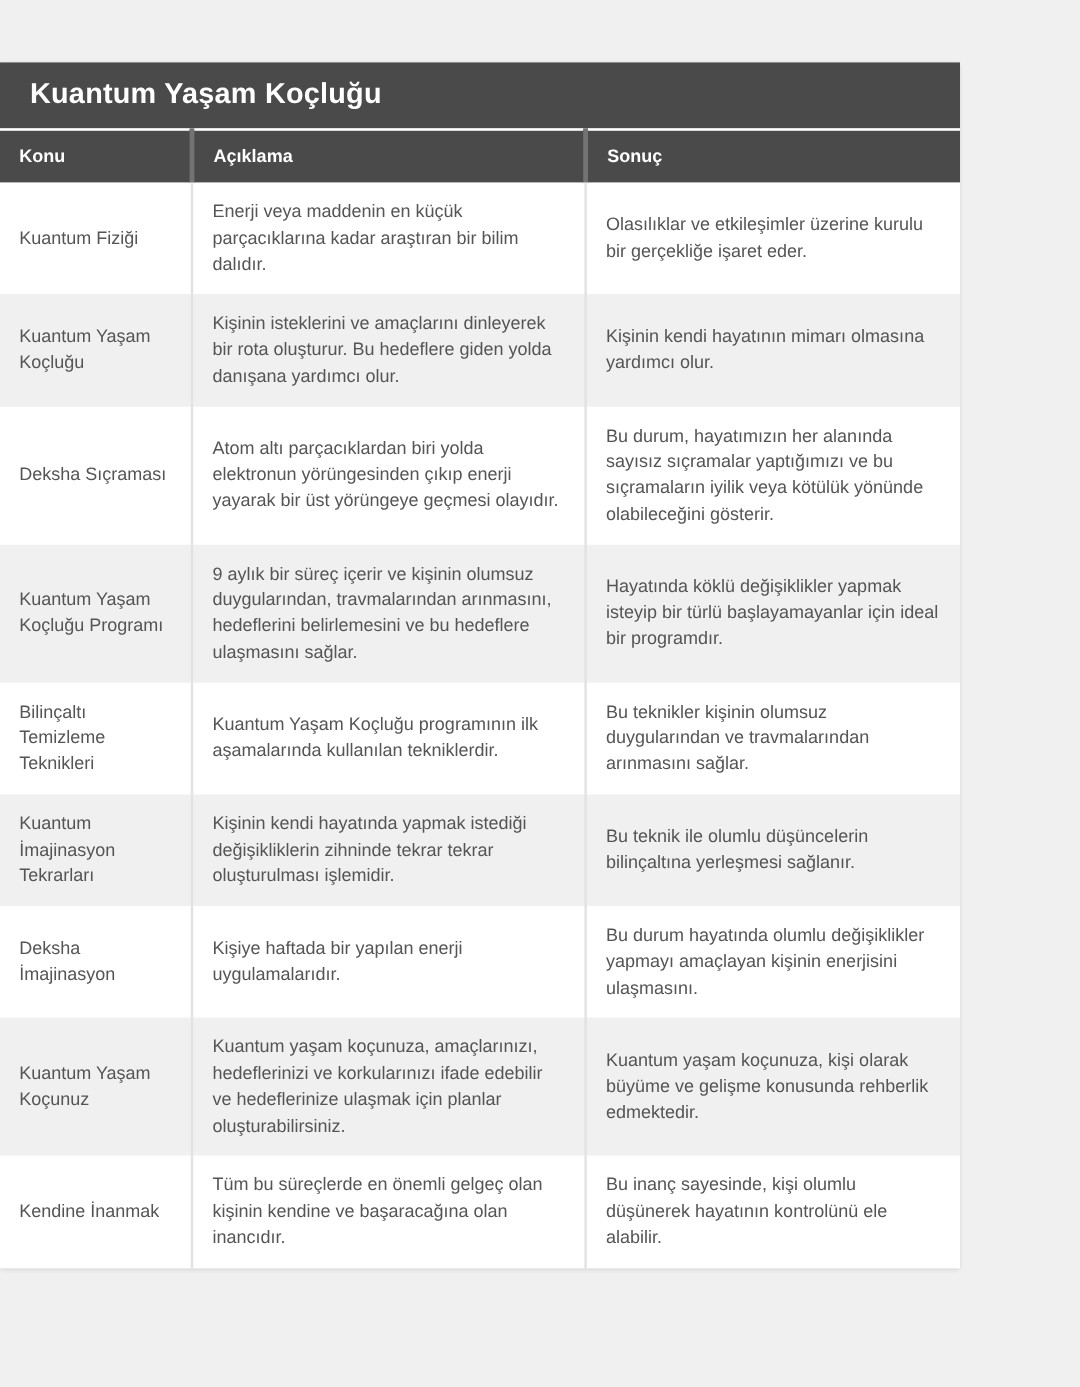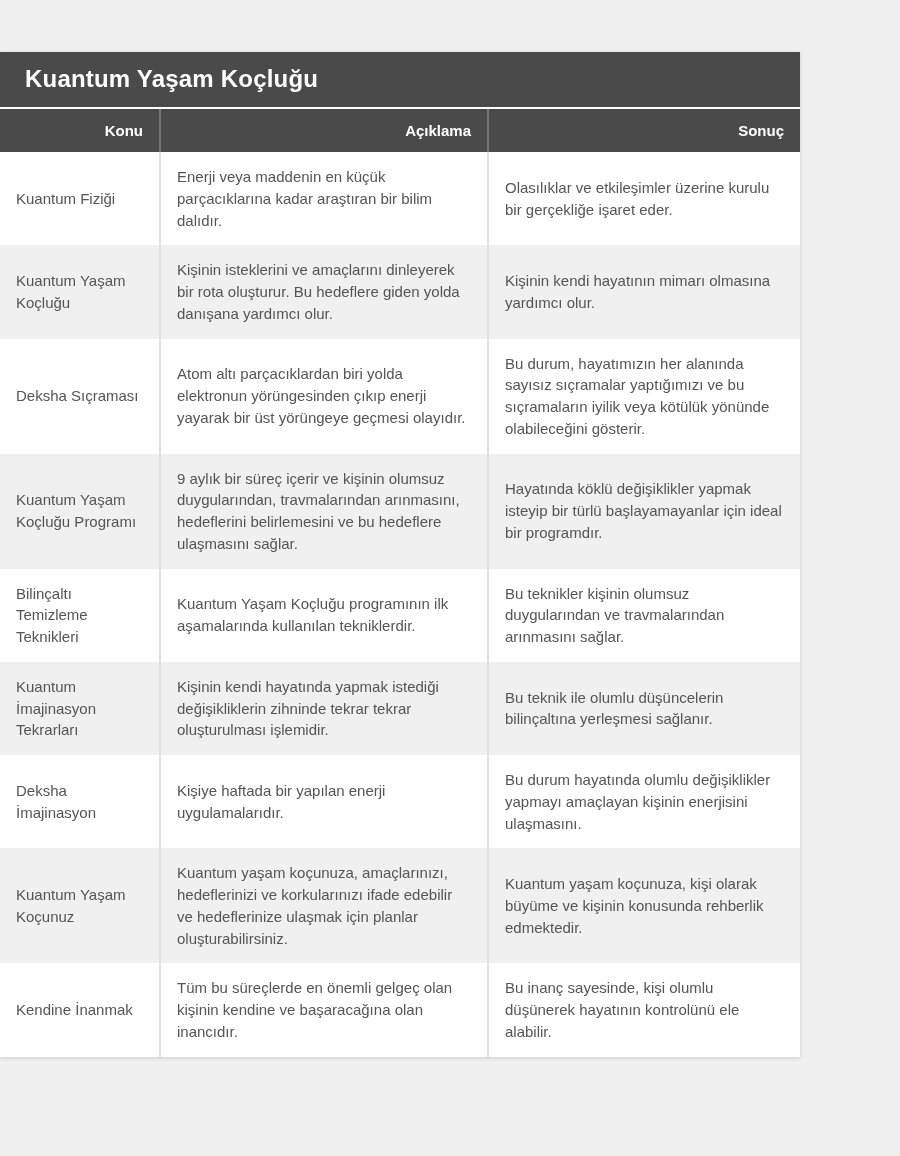--- a/index.html
+++ b/index.html
@@ -41,25 +41,25 @@
   table.topics {
     width: 100%;
     border-collapse: collapse;
     table-layout: fixed;
   }
   table.topics thead th {
     background: var(--header-bg);
     color: var(--header-text);
     font-size: 15px;
     font-weight: bold;
-    text-align: right;
+    text-align: left;
     padding: 13px 16px;
     border-top: 2px solid #fdfdfd;
   }
-  table.topics thead th + th { border-left: 2px solid #737373; }
+  table.topics thead th + th { border-left: 4px solid #737373; }
   table.topics tbody td {
     color: var(--body-text);
     font-size: 15px;
     line-height: 1.45;
     padding: 14px 16px;
     vertical-align: middle;
     text-align: left;
     word-wrap: break-word;
   }
   table.topics tbody td + td { border-left: 2px solid var(--divider); }
@@ -123,21 +123,21 @@
 
   <tr>
     <td>Deksha İmajinasyon</td>
     <td>Kişiye haftada bir yapılan enerji uygulamalarıdır.</td>
     <td>Bu durum hayatında olumlu değişiklikler yapmayı amaçlayan kişinin enerjisini ulaşmasını.</td>
   </tr>
 
   <tr>
     <td>Kuantum Yaşam Koçunuz</td>
     <td>Kuantum yaşam koçunuza, amaçlarınızı, hedeflerinizi ve korkularınızı ifade edebilir ve hedeflerinize ulaşmak için planlar oluşturabilirsiniz.</td>
-    <td>Kuantum yaşam koçunuza, kişi olarak büyüme ve kişinin konusunda rehberlik edmektedir.</td>
+    <td>Kuantum yaşam koçunuza, kişi olarak büyüme ve gelişme konusunda rehberlik edmektedir.</td>
   </tr>
 
 
   <tr>
     <td>Kendine İnanmak</td>
     <td>Tüm bu süreçlerde en önemli gelgeç olan kişinin kendine ve başaracağına olan inancıdır.</td>
     <td>Bu inanç sayesinde, kişi olumlu düşünerek hayatının kontrolünü ele alabilir.</td>
   </tr>
 </tbody>
     </table>

